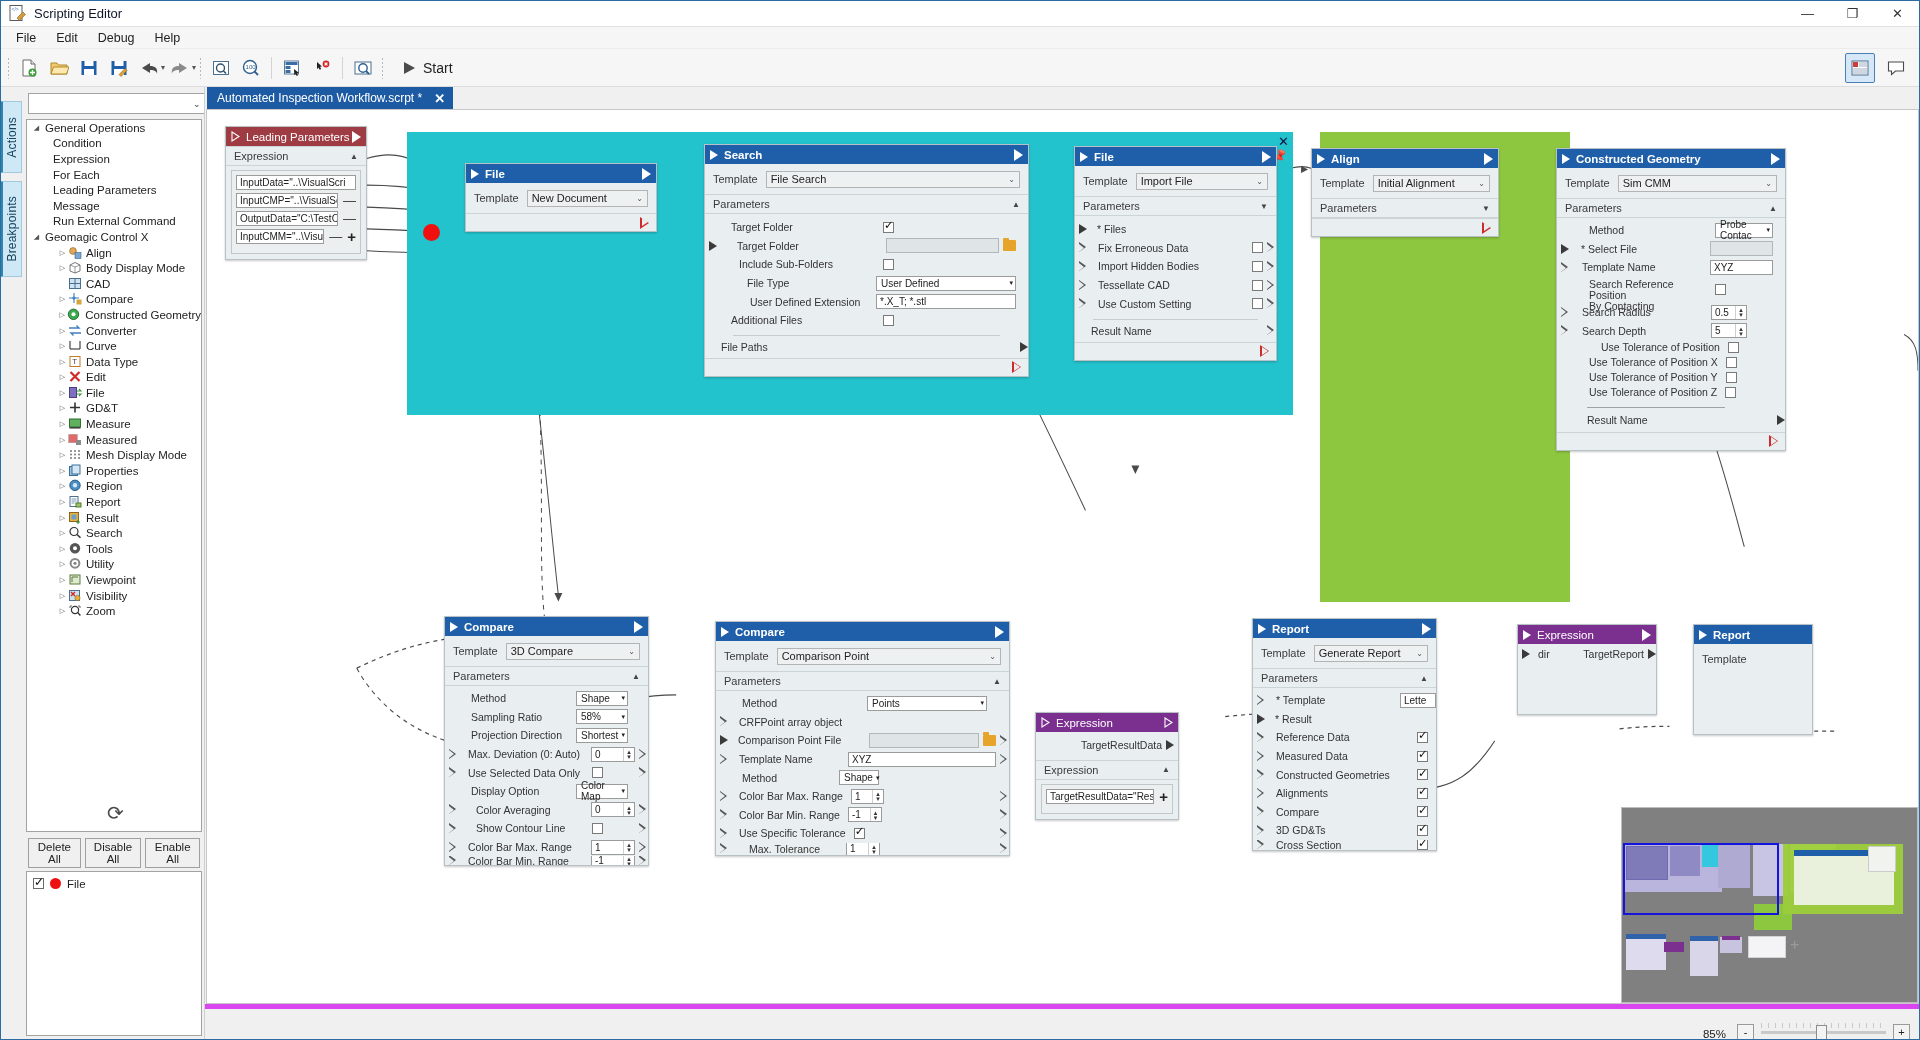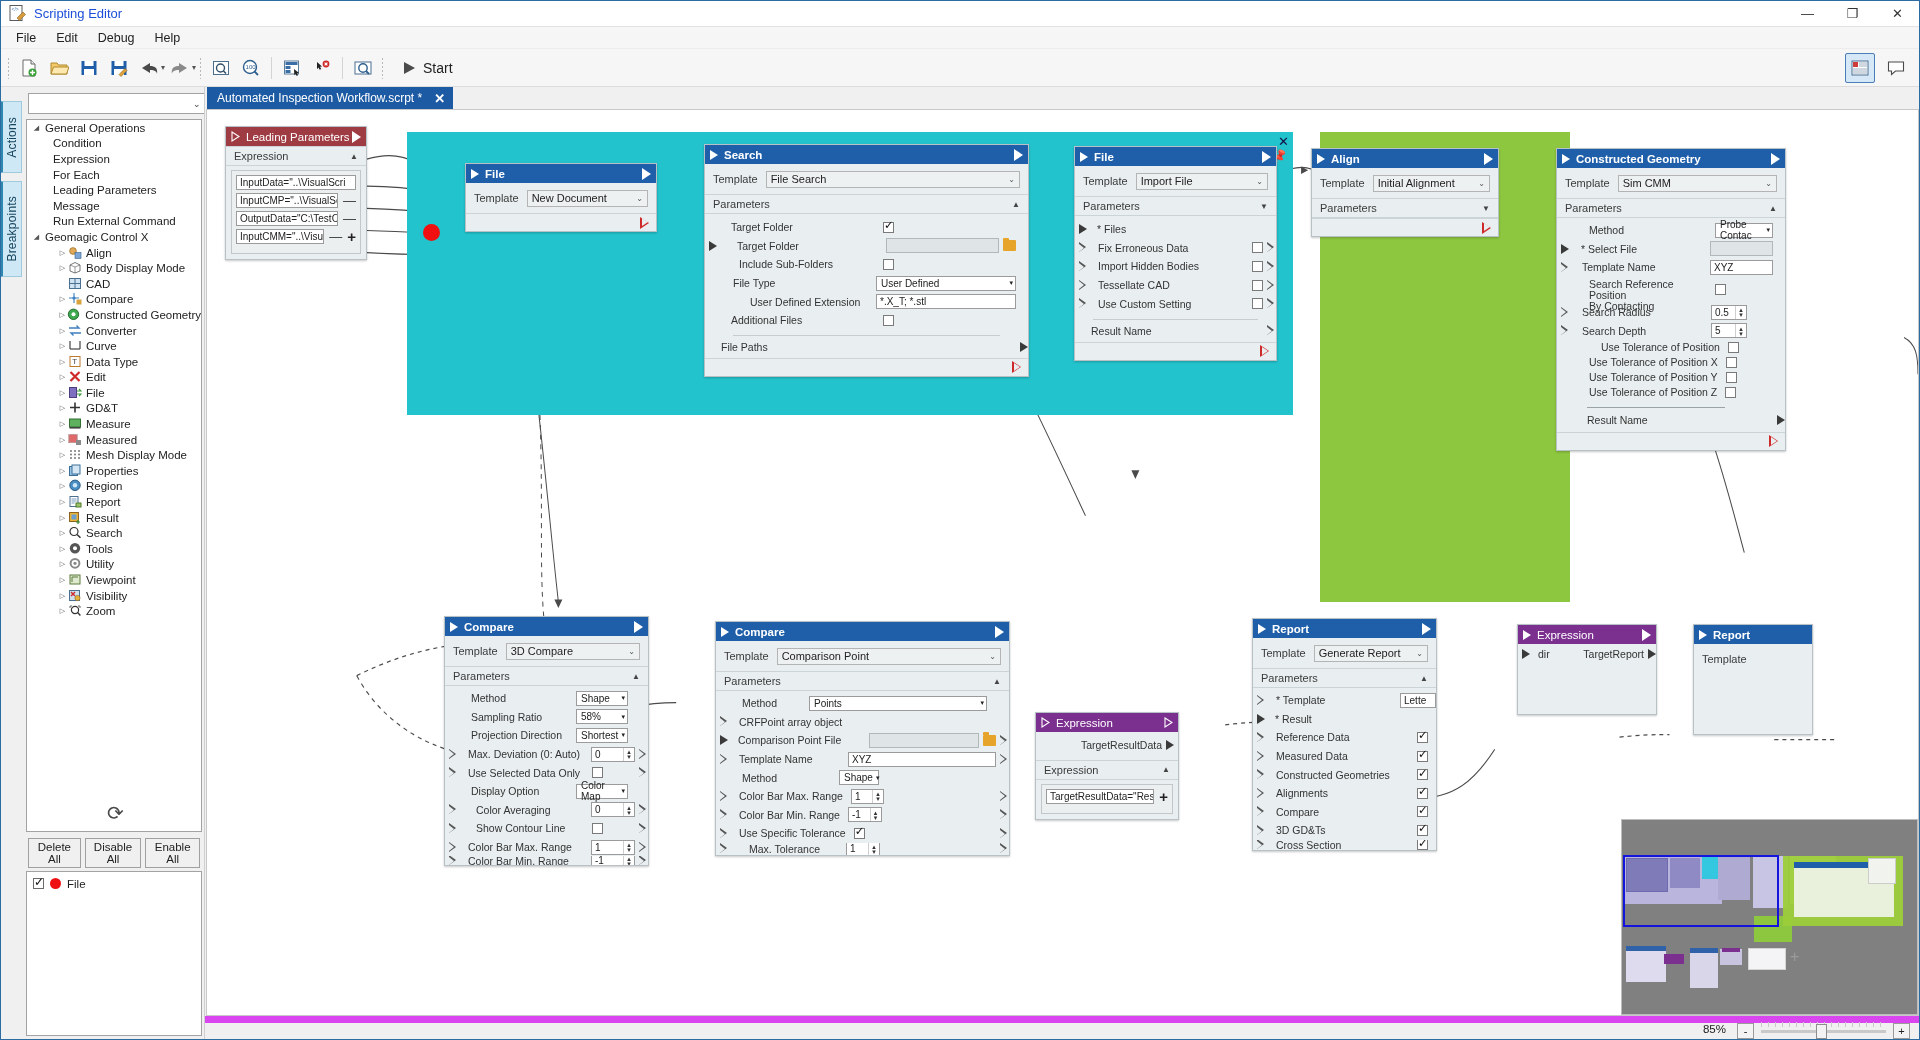--- a/index.html
+++ b/index.html
@@ -8,21 +8,21 @@
     width:1920px; height:1040px;
     font-family:"Liberation Sans", sans-serif;
     font-size:12px; color:#222;
     background:#f0f0f0; overflow:hidden;
     position:relative;
   }
   
   #titlebar{ height:27px; background:#ffffff; display:flex; align-items:center;
              border-bottom:1px solid #e2e2e2; }
   #titlebar .appicon{ width:18px;height:18px;margin:0 7px 0 9px;position:relative;}
-  #titlebar .apptitle{ font-size:13px; color:#1d4ed8; }
+  #titlebar .apptitle{ font-size:13px; color:#0f172a; }
   #winbtns{ margin-left:auto; display:flex; height:27px;}
   #winbtns div{ width:45px;height:27px;display:flex;align-items:center;justify-content:center;
                 font-size:13px;color:#333;}
   
   #menubar{ height:22px; background:#f6f6f6; display:flex; align-items:center;
             padding-left:6px; border-bottom:1px solid #ececec;}
   #menubar span{ padding:2px 10px; font-size:12.5px; color:#222; }
   
   #toolbar{ height:38px; background:#f6f6f6; display:flex; align-items:center;
             border-bottom:1px solid #dcdcdc; padding-left:4px; position:relative;}
@@ -175,23 +175,23 @@
   .portout{ width:0;height:0;border-left:8px solid #3a3a3a;border-top:5px solid transparent;
             border-bottom:5px solid transparent; flex:none;}
   .bigdot{ position:absolute; width:17px;height:17px;border-radius:50%;background:#f01010;}
   
   #minimap{ position:absolute; right:0; bottom:0; width:297px; height:196px;
             background:#808080; border:1px solid #bdbdbd; overflow:hidden;}
   .mm{ position:absolute; }
   #mmview{ position:absolute; left:1px; top:35px; width:156px; height:72px;
            border:2px solid #1414dd; }
   
-  #statusbar{ height:24px; background:#f0f0f0; display:flex; align-items:flex-start;
+  #statusbar{ height:36px; background:#f0f0f0; display:flex; align-items:flex-end;
               justify-content:flex-end; gap:7px; padding-right:10px;
-              border-top:7px solid #d946ef;}
+              border-top:5px solid #d946ef;}
   #statusbar .zlbl{ font-size:11.5px; color:#222; margin-right:4px;}
   .zbtn{ width:17px;height:16px;border:1px solid #9a9a9a;background:#f3f3f3;
          display:flex;align-items:center;justify-content:center;font-size:11px;color:#222;}
   #zslider{ width:125px; height:16px; position:relative; display:flex; align-items:center;}
   #zslider .track{ width:100%; height:3px; background:#c9c9c9;}
   #zslider .ticks{ position:absolute; top:-1px; left:0; right:0; height:5px;
         background-image:repeating-linear-gradient(to right,#c9c9c9 0 1px, transparent 1px 7px);}
   #zslider .thumb{ position:absolute; left:55px; top:1px; width:11px;height:15px;
         background:#f3f3f3; border:1px solid #8d8d8d;}
   #outerborder{ position:absolute; inset:0; border:1px solid #2b6ca3; pointer-events:none;}
@@ -750,21 +750,21 @@
               <span class="inp grey" style="width:113px"></span>
               <span class="folder"></span>
               <span style="width:8px"></span>
             </div>
             <div class="prow" style="padding-left:34px">
               <span class="nm">Include Sub-Folders</span>
               <span class="sp"></span>
                 <span class="ck"></span>
               <span style="width:130px"></span>
             </div>
-            <div class="prow" style="padding-left:28px">
+            <div class="prow" style="padding-left:42px">
               <span class="nm">File Type</span>
               <span class="sp"></span>
               <span class="ddn" style="width:140px">
                 <span>User Defined</span>
                 <span class="a">▾</span>
               </span>
               <span style="width:8px"></span>
             </div>
             <div class="prow" style="padding-left:45px">
               <span class="nm">User Defined Extension</span>
@@ -1123,21 +1123,21 @@
             </span>
           </div>
           <div class="parambar">
             <span>Parameters</span>
             <span class="c">▲</span>
           </div>
           <div style="padding:3px 0 0 0;">
             <div class="prow" style="padding-left:26px">
               <span class="nm">Method</span>
                 <span class="sp"></span>
-              <span class="ddn" style="width:178px">
+              <span class="ddn" style="width:120px">
                   <span>Points</span>
                   <span class="a">▾</span>
                 </span>
                 <span style="width:18px"></span>
             </div>
             <div class="prow">
               <span class="port-hollow"></span>
               <span class="nm" style="margin-left:6px">CRFPoint array object</span>
                 <span class="sp"></span>
                 <span style="width:18px"></span>

